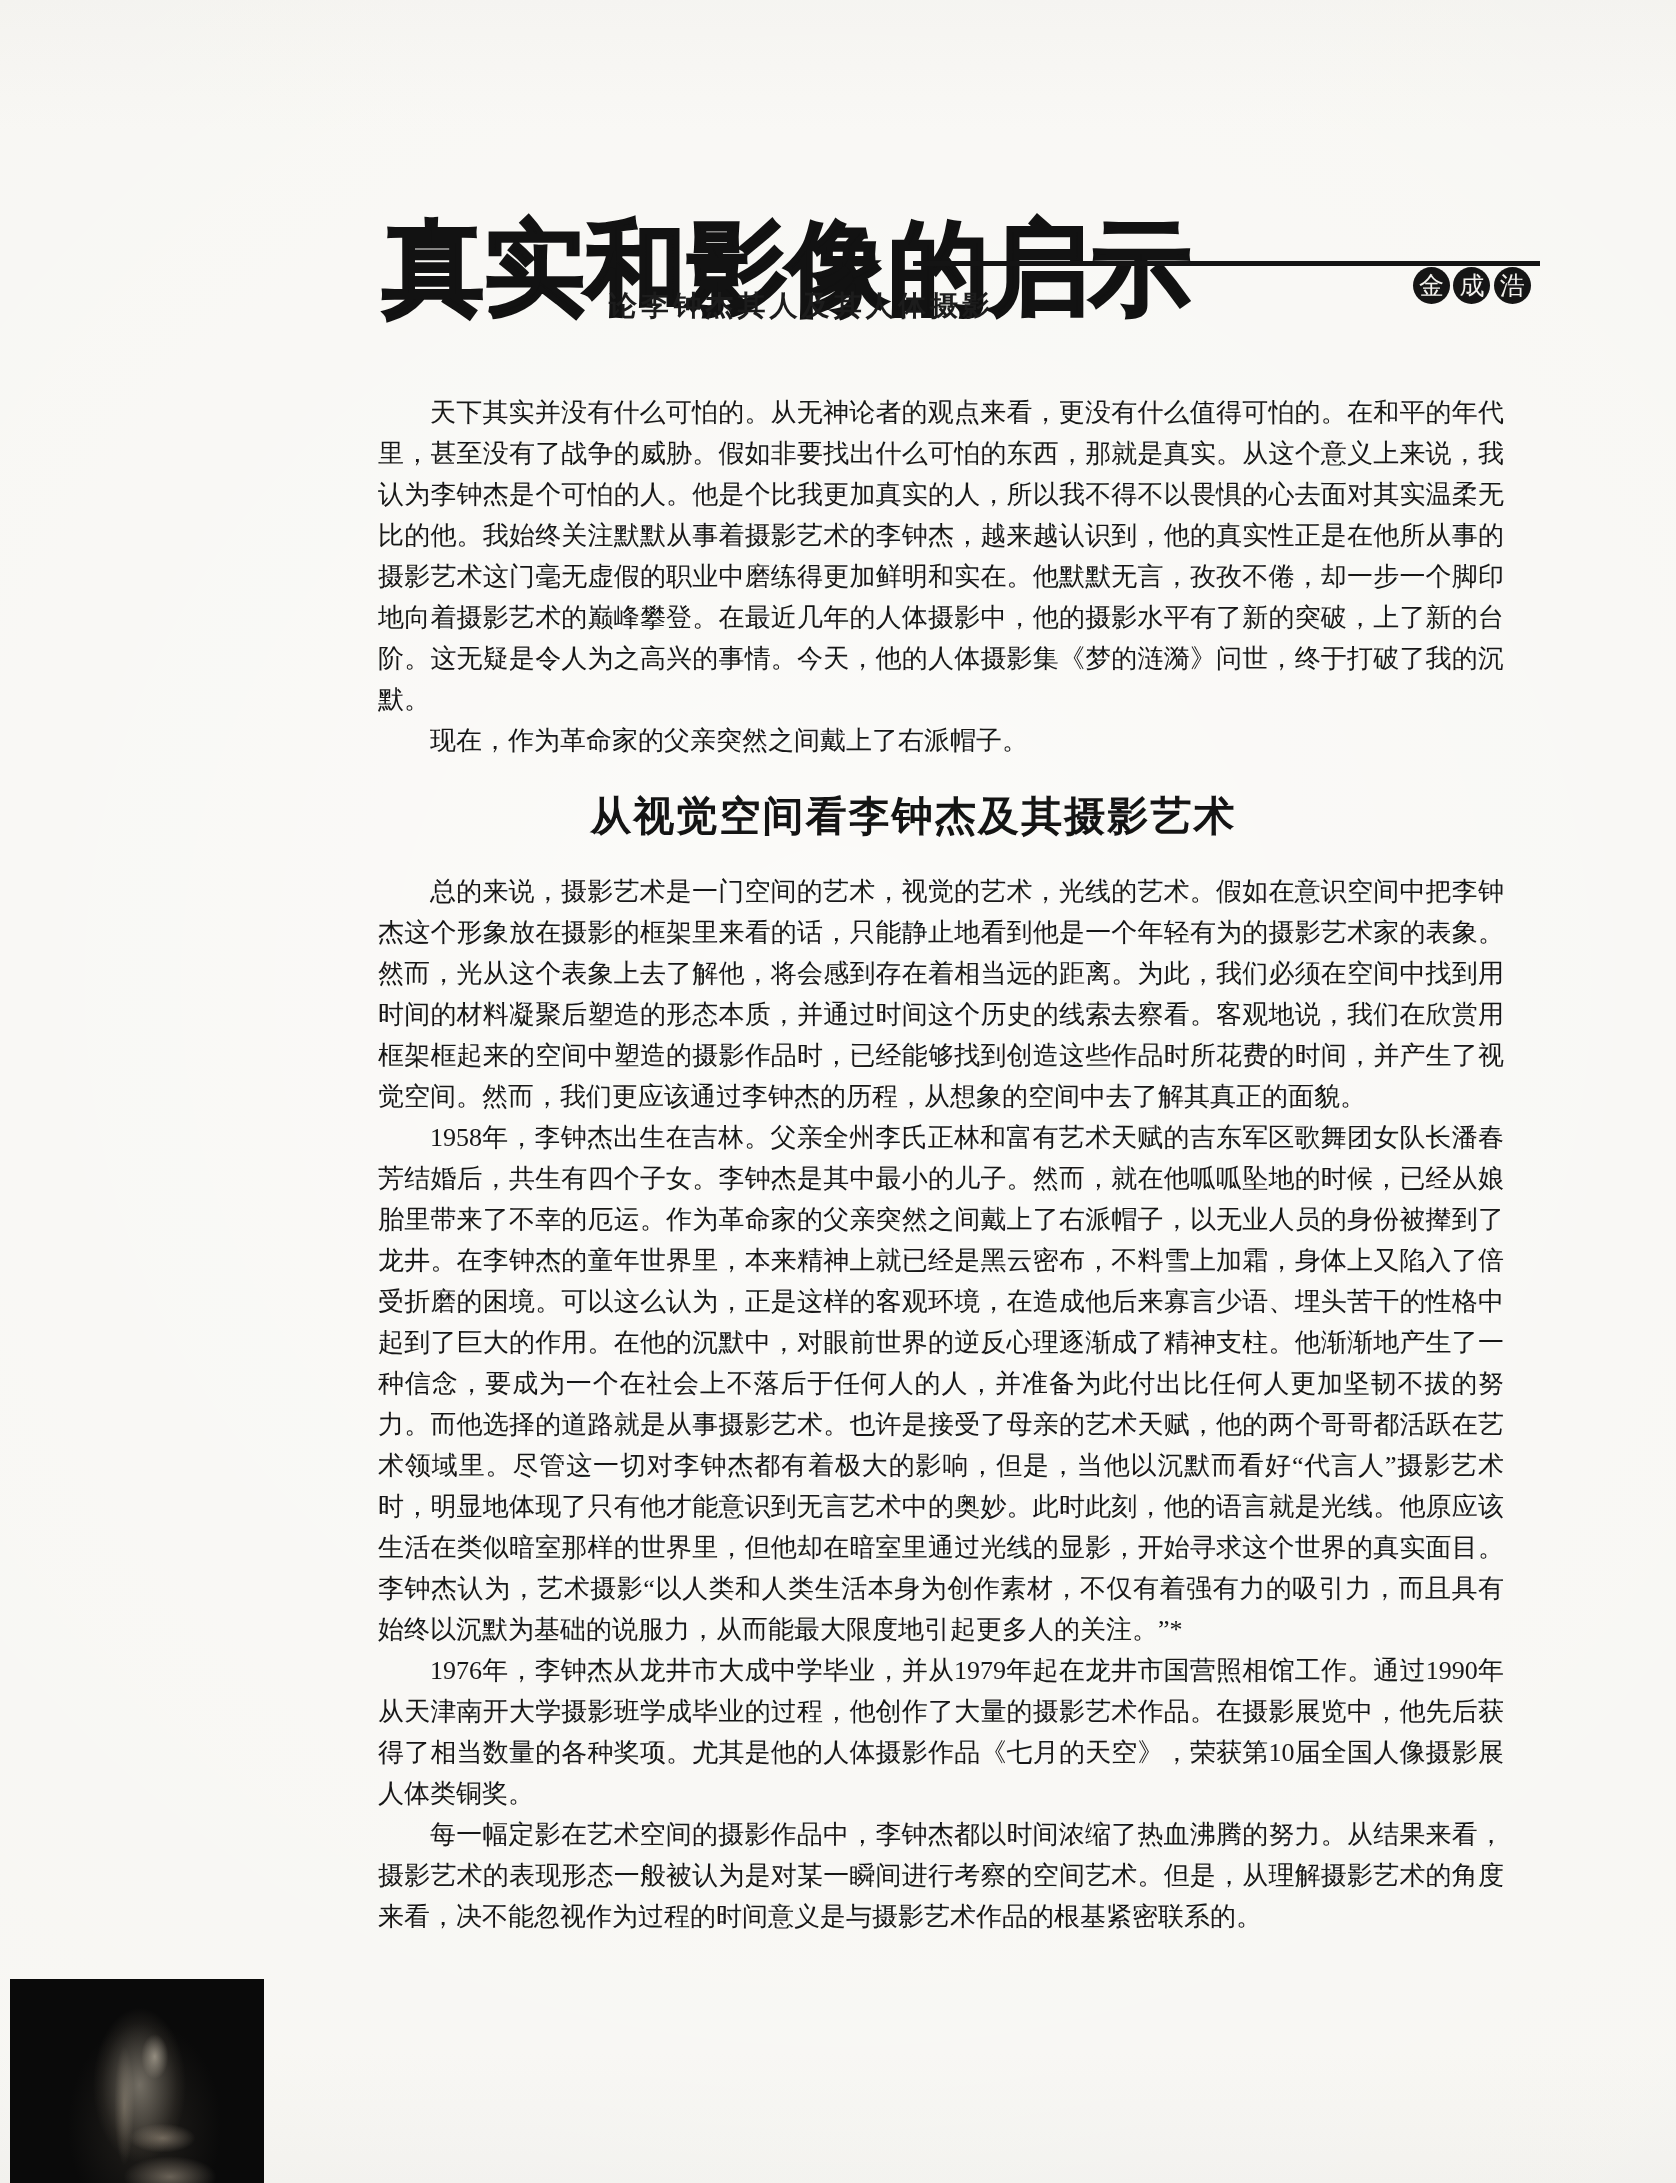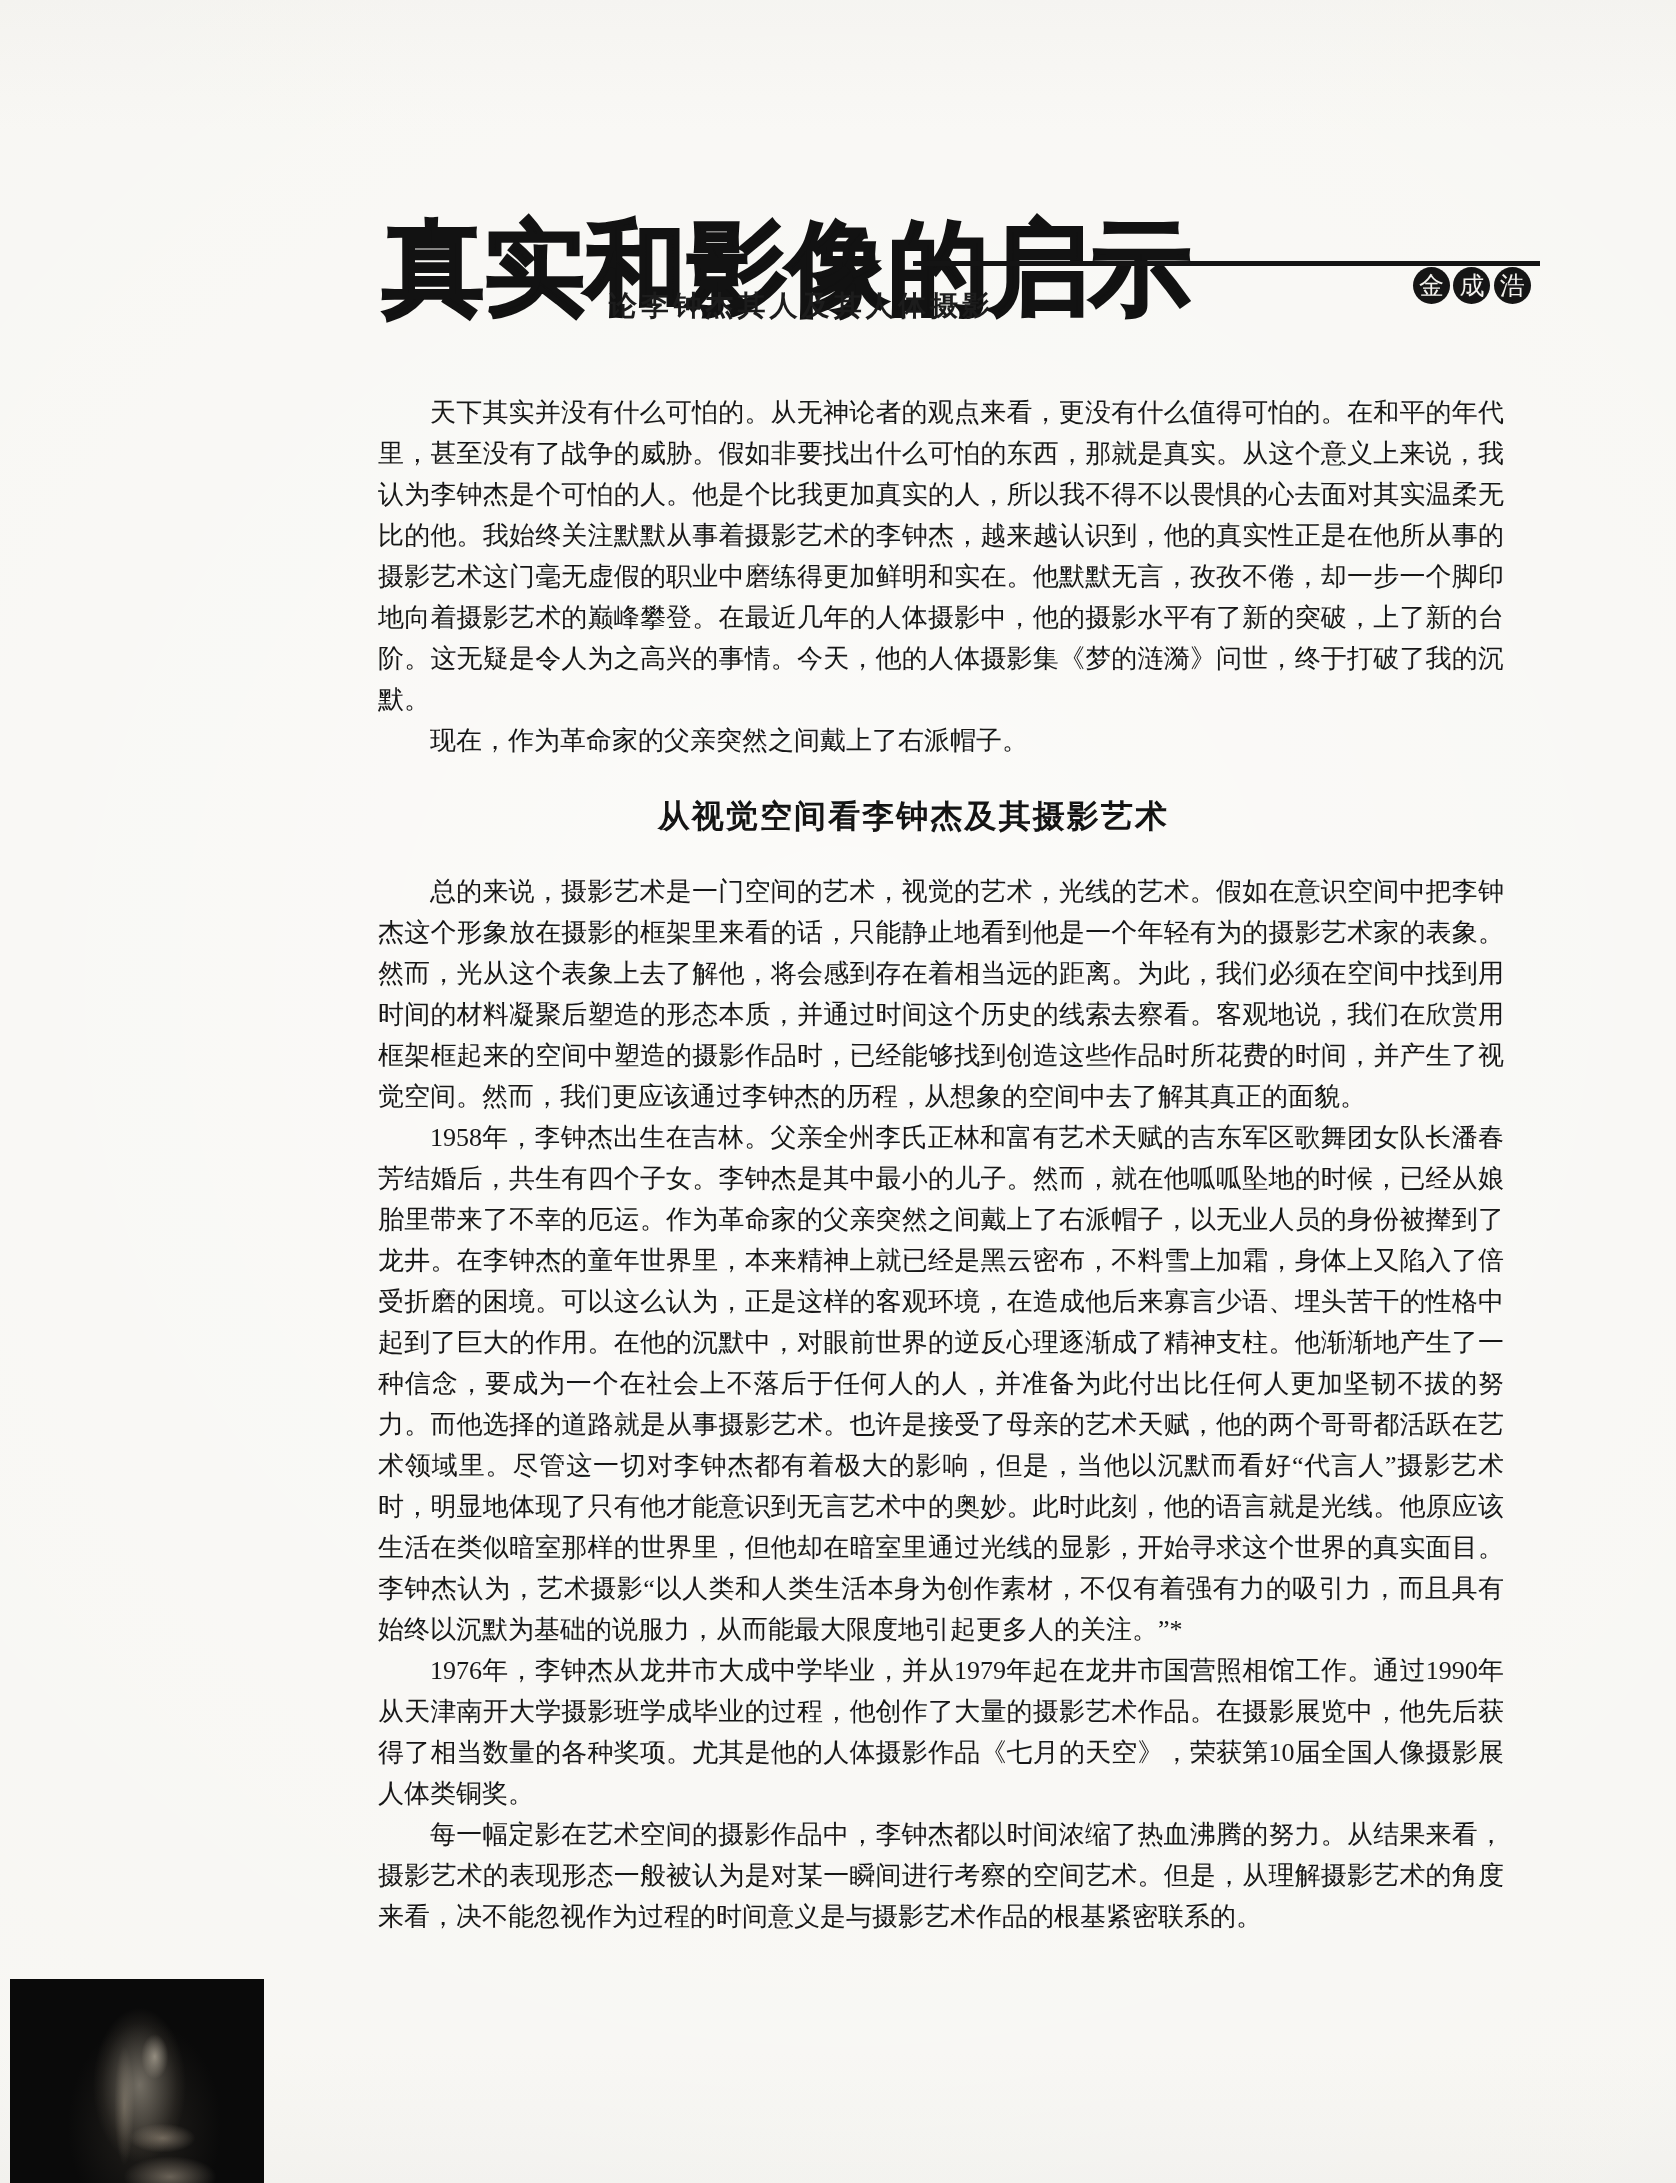--- a/index.html
+++ b/index.html
@@ -52,21 +52,21 @@
     word-break:break-all;overflow-wrap:anywhere;
     color:#171717;
     margin-top:16px;
   }
   .article p{margin:0;text-indent:2em;}
   .section-heading{
     margin:31px 0 31px 0;
     text-align:center;
     transform:translateX(-27.6px);
     font-family:"Liberation Sans", sans-serif;
-    font-size:32px;line-height:48px;font-weight:700;
+    font-size:41px;line-height:48px;font-weight:700;
     letter-spacing:2.1px;color:#141414;
     text-indent:0;
   }
 
   
   .photo{
     position:absolute;left:9.6px;top:1979px;width:254px;height:204px;
     background:
       radial-gradient(62px 103px at 51% 52%, rgba(205,196,178,0.50), rgba(120,110,95,0.14) 60%, rgba(0,0,0,0) 75%),
       radial-gradient(19.3px 32px at 57% 38%, rgba(232,222,202,0.55), rgba(0,0,0,0) 70%),

